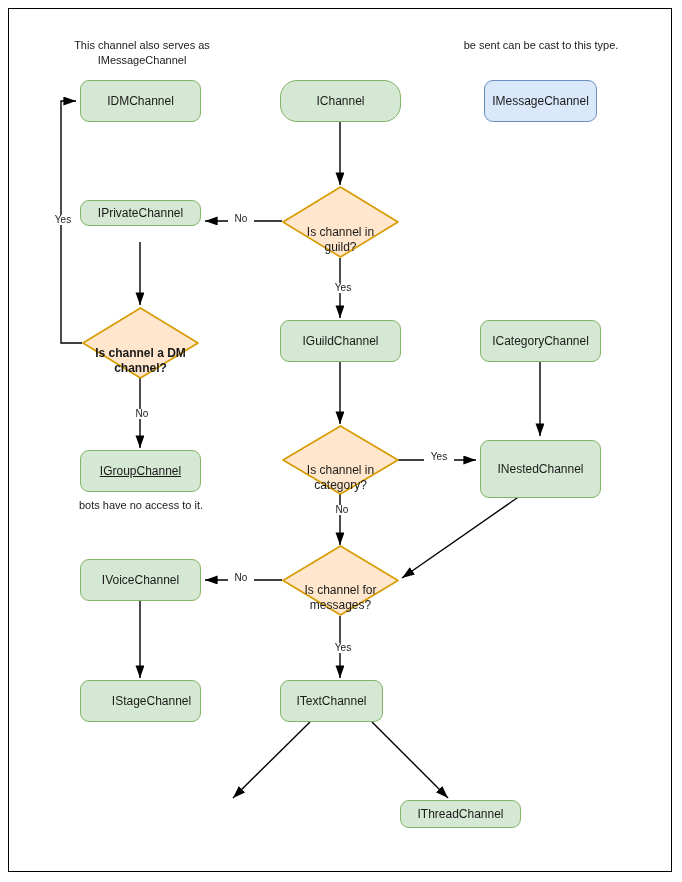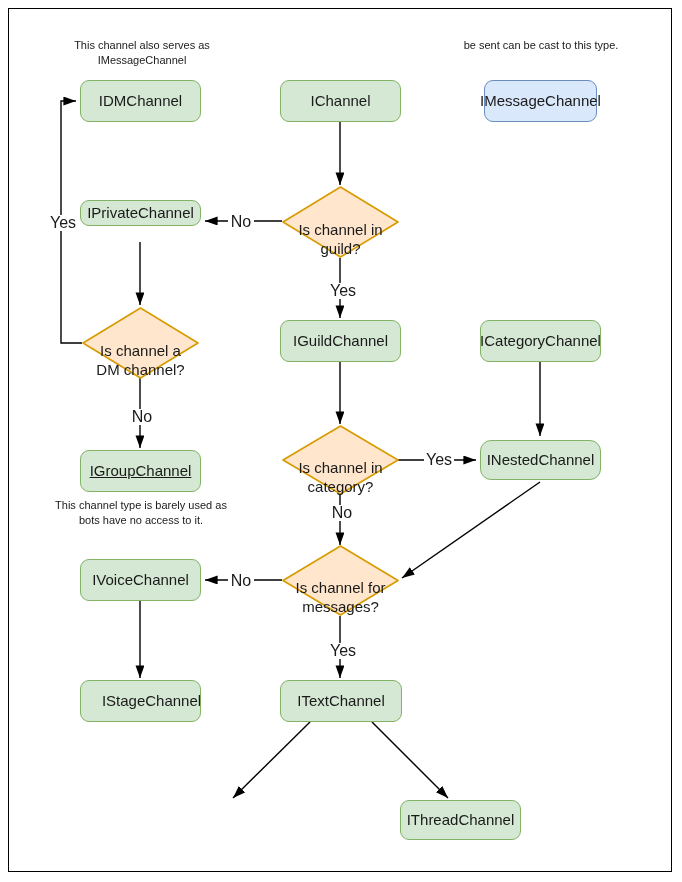--- a/index.html
+++ b/index.html
@@ -38,21 +38,21 @@
     height: 882px;
     pointer-events: none;
   }
   .node {
     position: absolute;
     box-sizing: border-box;
     display: flex;
     align-items: center;
     justify-content: center;
     text-align: center;
-    font-size: 15px;
+    font-size: 12px;
     color: #1a1a1a;
     line-height: 1.25;
   }
   .node.box {
     border-radius: 9px;
     border: 1.2px solid #82b366;
     background: #d5e8d4;
   }
   .node.box.blue {
     border: 1.2px solid #6c8ebf;
@@ -76,21 +76,21 @@
   }
   .note {
     position: absolute;
     font-size: 11px;
     color: #1a1a1a;
     text-align: center;
     line-height: 1.32;
   }
   .edge-label {
     position: absolute;
-    font-size: 16px;
+    font-size: 10px;
     color: #1a1a1a;
     background: #ffffff;
     padding: 0 2px;
     text-align: center;
     line-height: 1;
   }
 </style>
 </head>
 <body>
 
@@ -144,29 +144,28 @@
   <div class="note" style="left:52px; top:38px; width:180px;">
     <div>This channel also serves as</div>
     <div>IMessageChannel</div>
   </div>
 
   <div class="note" style="left:438px; top:38px; width:206px;">
     <div>be sent can be cast to this type.</div>
   </div>
 
   <div class="note" style="left:40px; top:498px; width:202px;">
-    <div>This channel type is barely used as</div>
     <div>bots have no access to it.</div>
   </div>
 
   <div class="node box" style="left:80px; top:80px; width:121px; height:42px;">
     <span>IDMChannel</span>
   </div>
 
-  <div class="node box" style="left:280px; top:80px; width:121px; height:42px;">
+  <div class="node box" style="left:280px; top:80px; width:121px; height:42px;border-radius:17px;">
     <span>IChannel</span>
   </div>
 
   <div class="node box blue" style="left:484px; top:80px; width:113px; height:42px;">
     <span>IMessageChannel</span>
   </div>
 
   <div class="node box" style="left:80px; top:200px; width:121px; height:26px;">
     <span>IPrivateChannel</span>
   </div>
@@ -176,49 +175,49 @@
   </div>
 
   <div class="node box" style="left:280px; top:320px; width:121px; height:42px;">
     <span>IGuildChannel</span>
   </div>
 
   <div class="node box" style="left:80px; top:450px; width:121px; height:42px;text-decoration:underline;">
     <span>IGroupChannel</span>
   </div>
 
-  <div class="node box" style="left:480px; top:440px; width:121px; height:40px;border-radius:11px;">
+  <div class="node box" style="left:480px; top:440px; width:121px; height:58px;">
     <span>INestedChannel</span>
   </div>
 
   <div class="node box" style="left:80px; top:559px; width:121px; height:42px;">
     <span>IVoiceChannel</span>
   </div>
 
   <div class="node box" style="left:80px; top:680px; width:121px; height:42px;padding-left:22px;">
     <span>IStageChannel</span>
   </div>
 
-  <div class="node box" style="left:280px; top:680px; width:122px; height:42px;align-items:center;">
+  <div class="node box" style="left:280px; top:680px; width:103px; height:42px;align-items:center;">
     <span>ITextChannel</span>
   </div>
 
 
-  <div class="node box" style="left:400px; top:800px; width:121px; height:40px;">
+  <div class="node box" style="left:400px; top:800px; width:121px; height:28px;">
     <span>IThreadChannel</span>
   </div>
 
   <div class="node diamond" style="left:282px; top:186px; width:117px; height:72px;">
     <svg class="dia-shape" viewBox="0 0 117 72" preserveAspectRatio="none">
       <path d="M58.5,1 L116,36 L58.5,71 L1,36 Z" fill="#ffe6cc" stroke="#d79b00" stroke-width="1.6" stroke-linejoin="round"></path>
     </svg>
     <span class="dia-label">Is channel in guild?</span>
   </div>
 
-  <div class="node diamond" style="left:82px; top:307px; width:117px; height:72px;">
+  <div class="node diamond" style="left:82px; top:307px; width:117px; height:72px;font-weight:bold;">
     <svg class="dia-shape" viewBox="0 0 117 72" preserveAspectRatio="none">
       <path d="M58.5,1 L116,36 L58.5,71 L1,36 Z" fill="#ffe6cc" stroke="#d79b00" stroke-width="1.6" stroke-linejoin="round"></path>
     </svg>
     <span class="dia-label">Is channel a DM channel?</span>
   </div>
 
   <div class="node diamond" style="left:282px; top:425px; width:117px; height:70px;">
     <svg class="dia-shape" viewBox="0 0 117 70" preserveAspectRatio="none">
       <path d="M58.5,1 L116,35 L58.5,69 L1,35 Z" fill="#ffe6cc" stroke="#d79b00" stroke-width="1.6" stroke-linejoin="round"></path>
     </svg>

